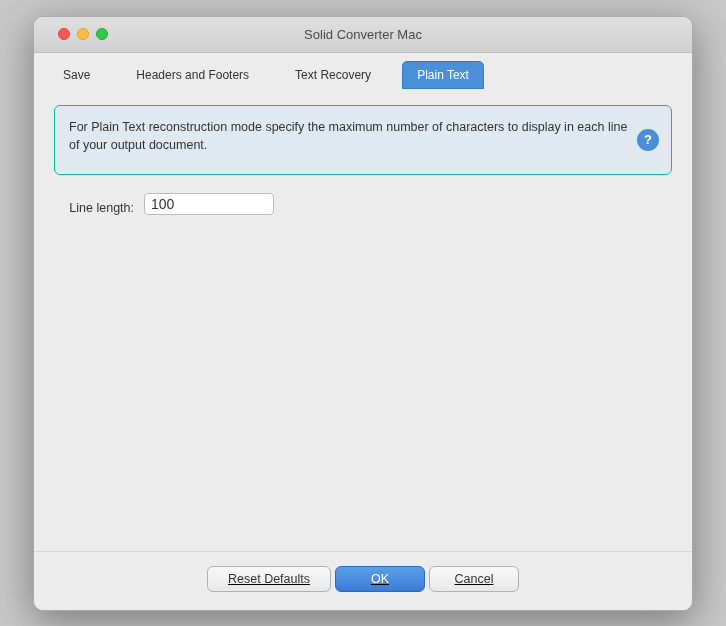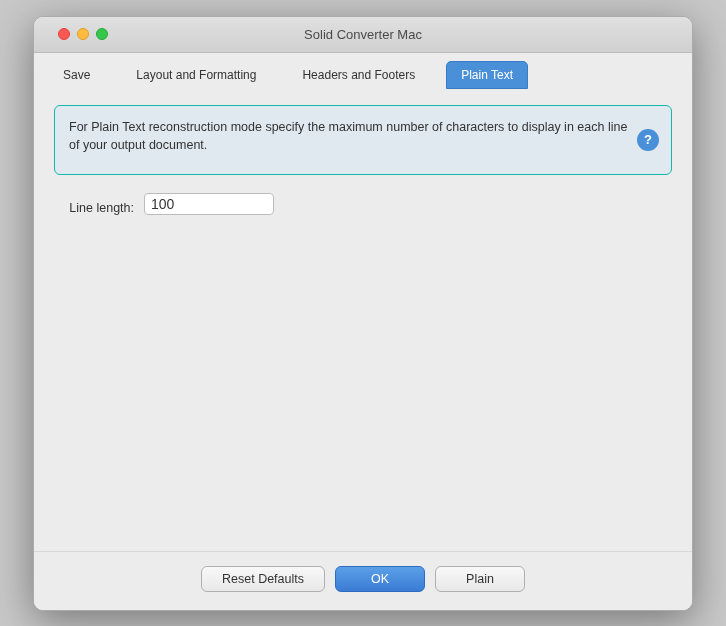--- a/index.html
+++ b/index.html
@@ -161,25 +161,26 @@
 
     .spacer {
       flex: 1;
       min-height: 300px;
     }
 
     .button-bar {
       display: flex;
       justify-content: center;
       align-items: center;
-      gap: 10px;
+      gap: 4px;
       padding: 14px 20px 18px 20px;
       background: #ececec;
       border-top: 1px solid #d8d8d8;
       position: relative;
+      text-decoration: underline;
     }
 
     .btn {
       padding: 5px 20px;
       font-size: 12.5px;
       border-radius: 6px;
       cursor: pointer;
       border: 1px solid;
       min-width: 90px;
       text-align: center;
@@ -207,22 +208,22 @@
     <div class="traffic-lights">
       <div class="traffic-light close"></div>
       <div class="traffic-light minimize"></div>
       <div class="traffic-light maximize"></div>
     </div>
     <div class="titlebar-title">Solid Converter Mac</div>
   </div>
 
   <div class="tabs">
     <div class="tab">Save</div>
-    <div class="tab">Layout and Formatting</div>
     <div class="tab">Headers and Footers</div>
+    <div class="tab">Text Recovery</div>
     <div class="tab active">Plain Text</div>
   </div>
 
   <div class="content-area">
 
     <div class="info-box">
       <div class="info-text">For Plain Text reconstruction mode specify the maximum number of characters to display in each line of your output document.</div>
       <div class="help-icon">?</div>
     </div>
 
@@ -230,15 +231,15 @@
       <label class="form-label">Line length:</label>
       <input class="form-input" type="text" value="100" style="">
     </div>
 
     <div class="spacer"></div>
   </div>
 
   <div class="button-bar">
     <button class="btn btn-default">Reset Defaults</button>
     <button class="btn btn-primary">OK</button>
-    <button class="btn btn-default">Plain</button>
+    <button class="btn btn-default">Cancel</button>
   </div>
 </div>
 
 </body></html>

